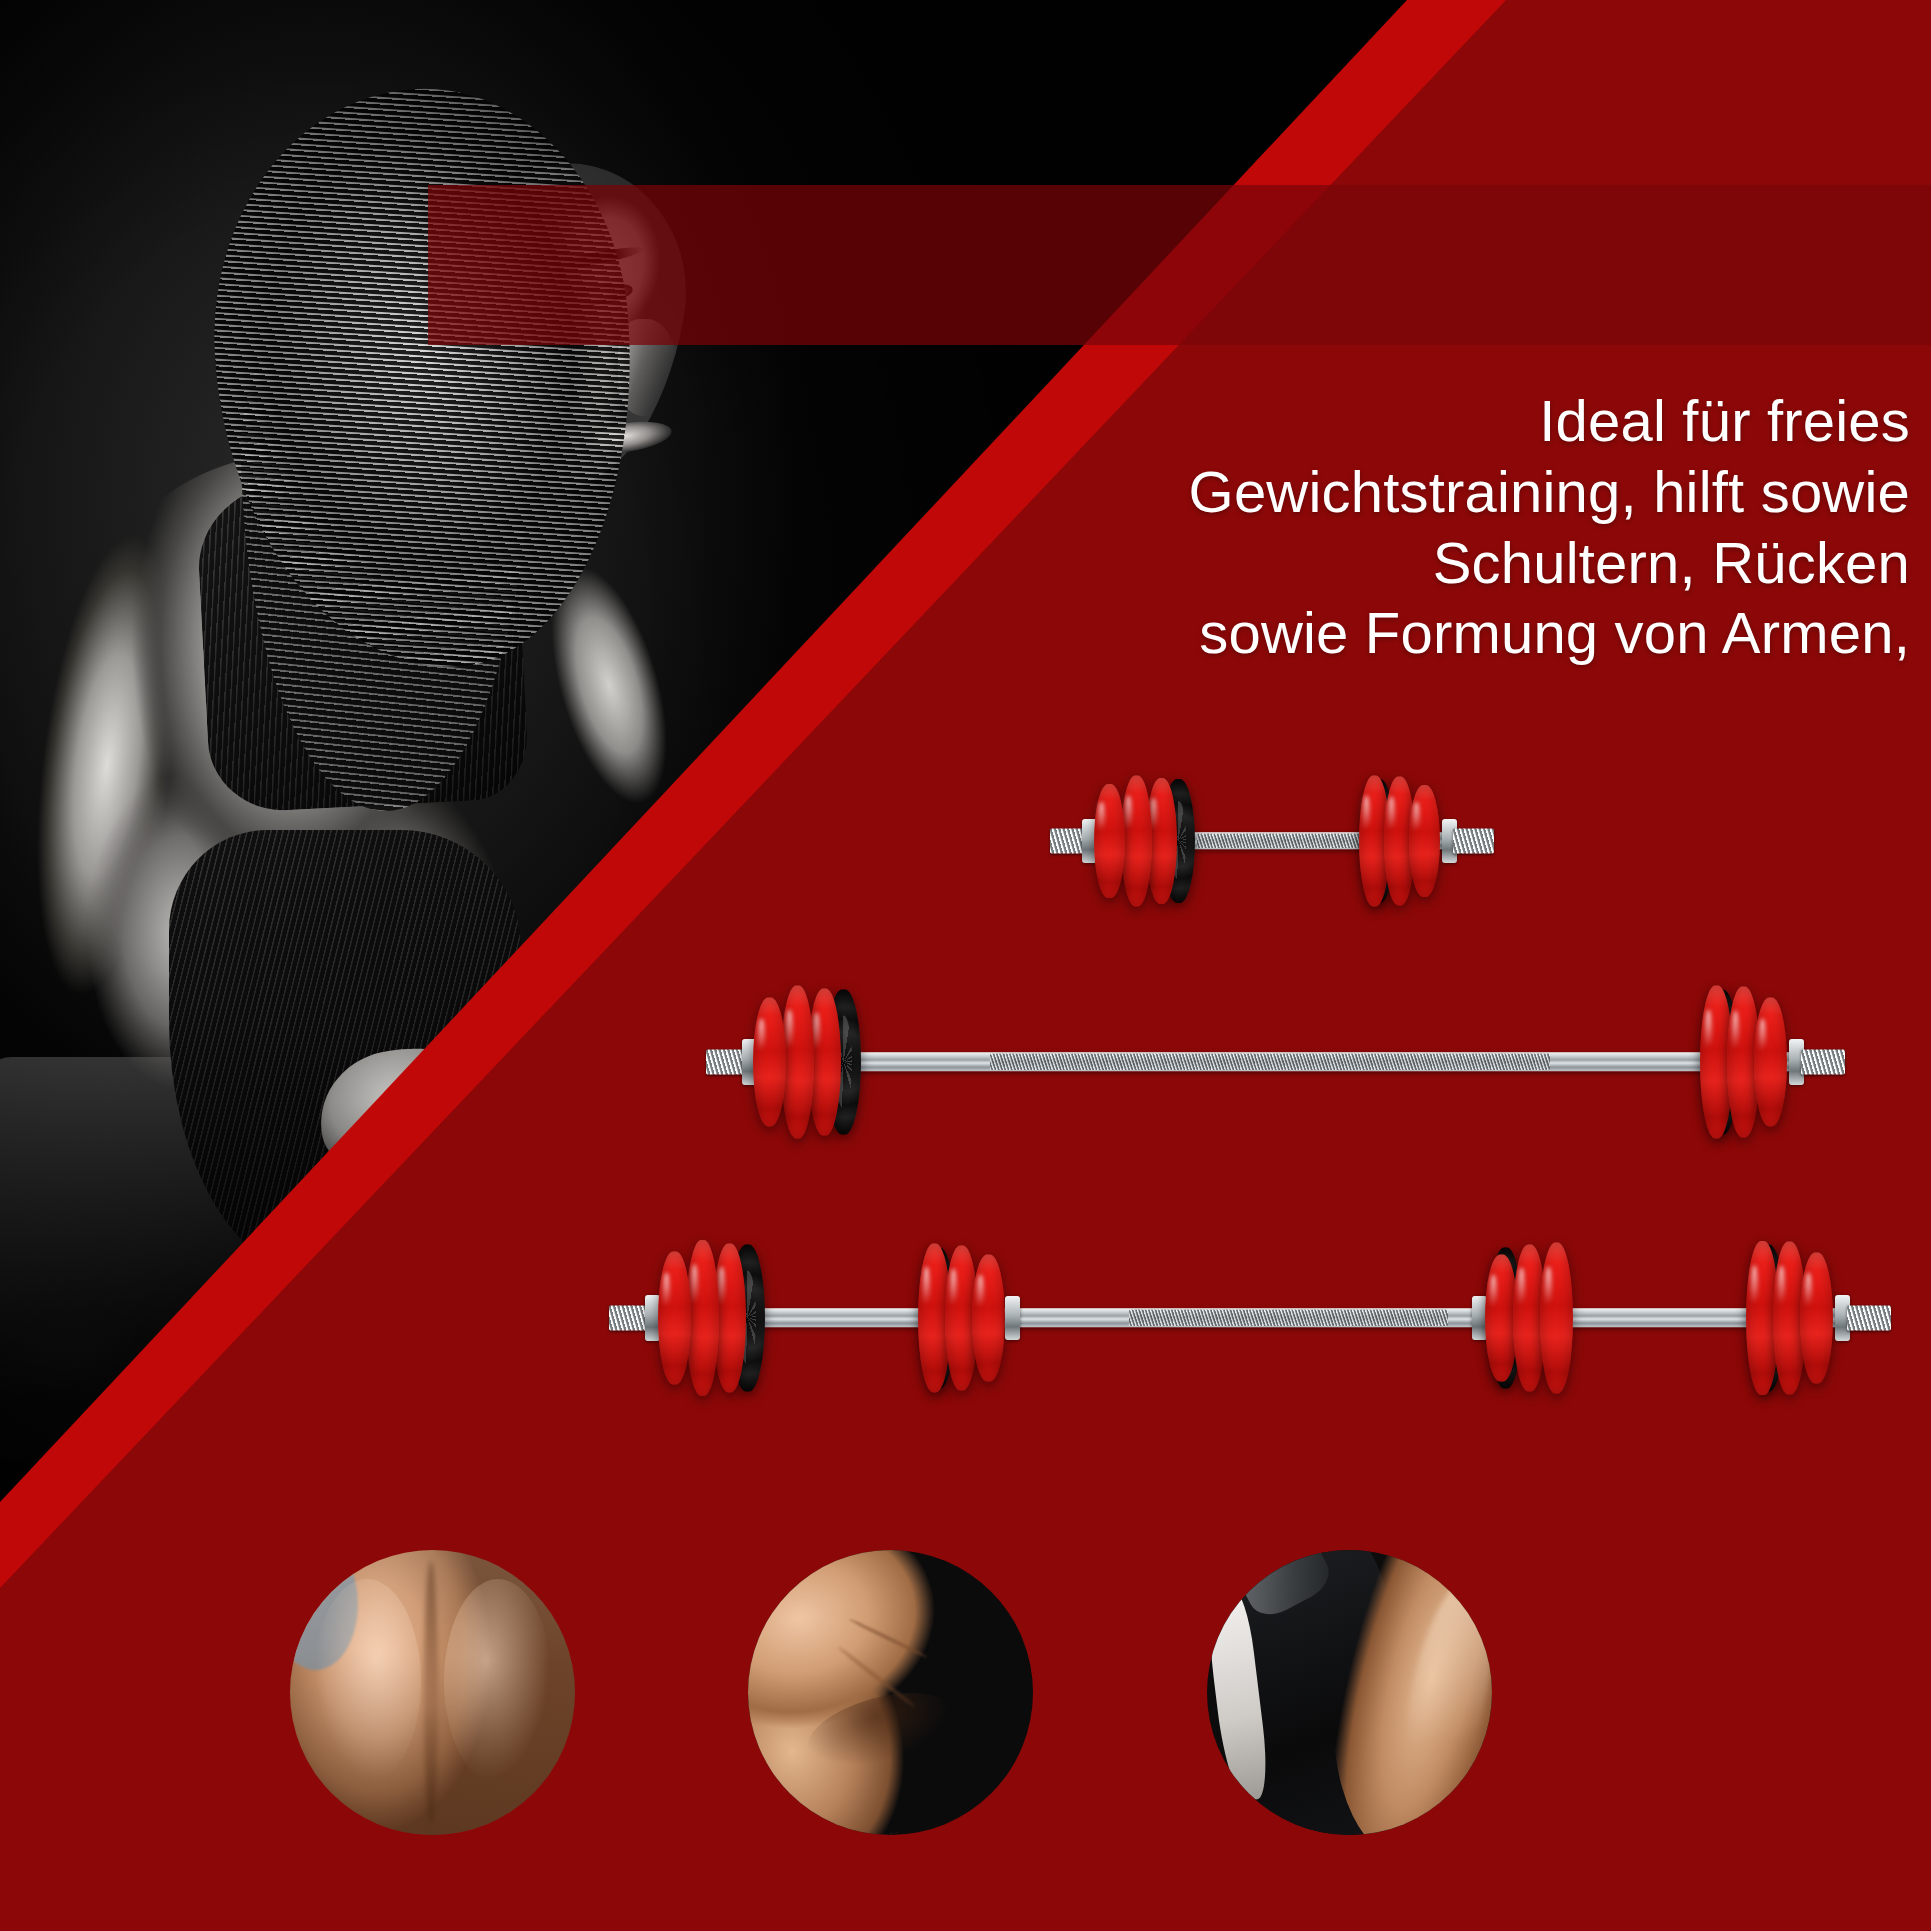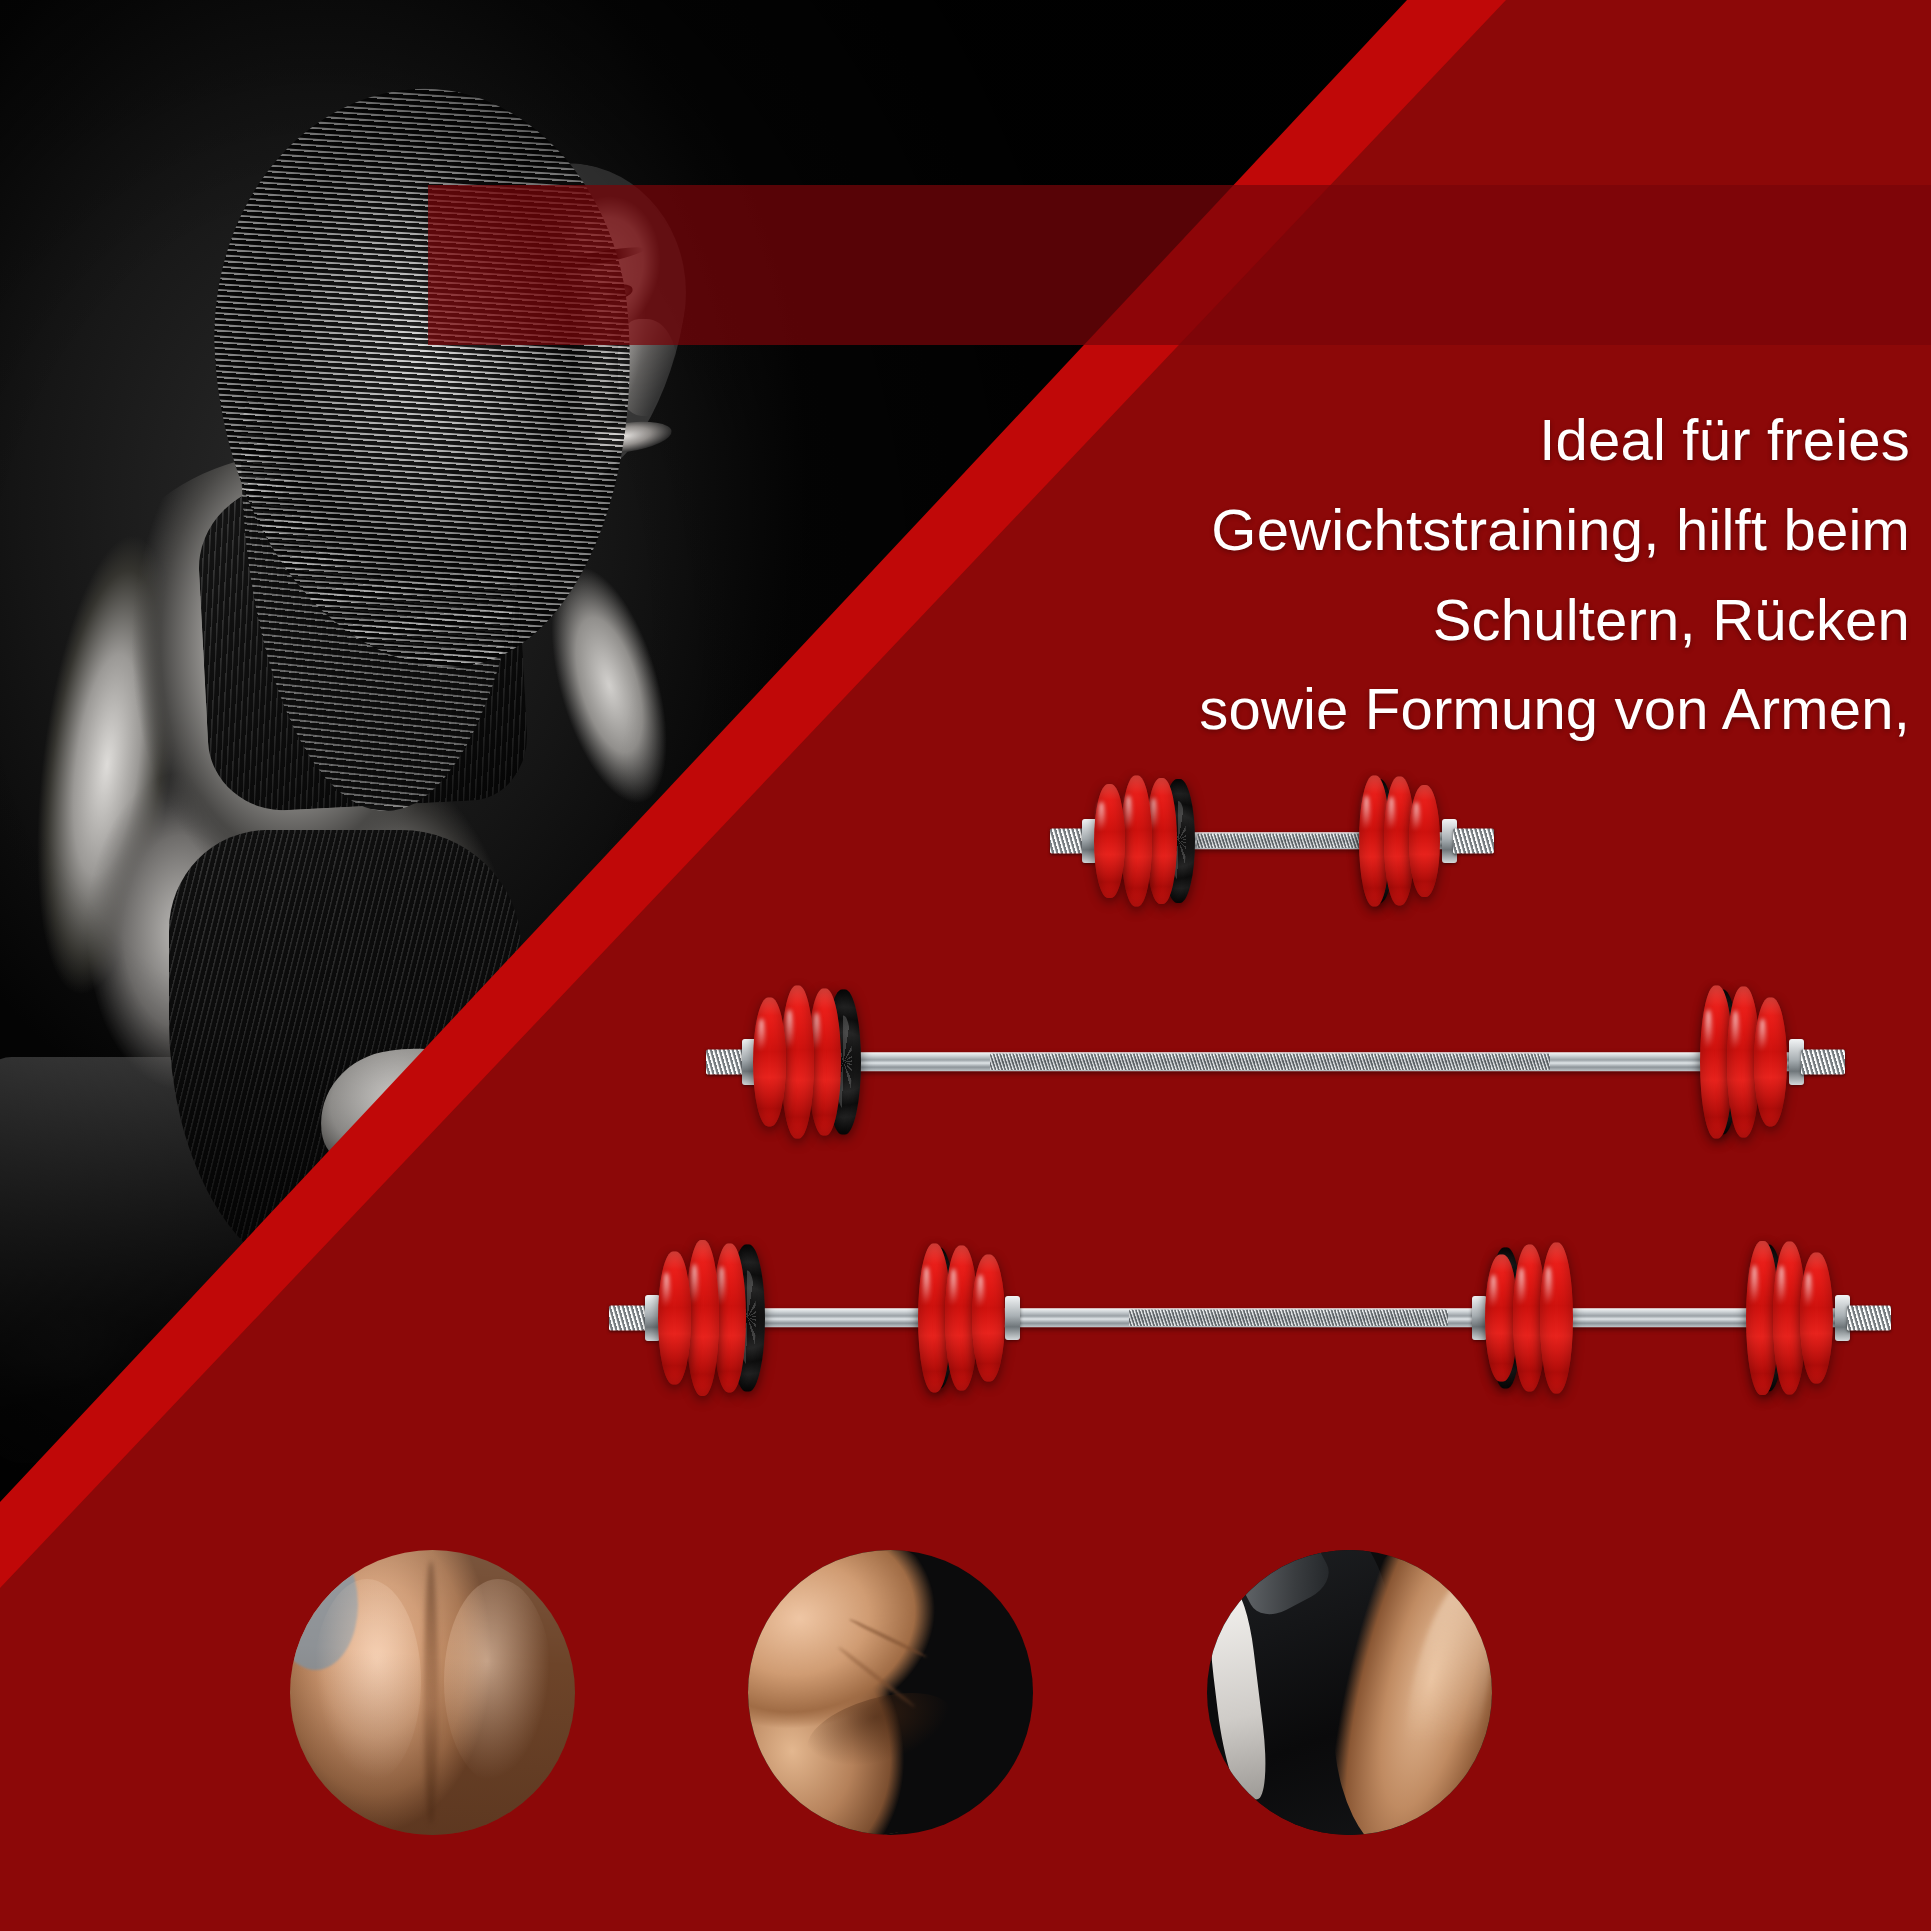--- a/index.html
+++ b/index.html
@@ -147,21 +147,21 @@
   }
 
   
   .body-copy {
     position:absolute; right:21px; top:386px; width:1023px;
     text-align:right; color:#fff;
     font-size:58px; line-height:1.22; font-weight:300;
     letter-spacing:0.2px;
     text-shadow:0 1.9px 5.8px rgba(0,0,0,.30);
   }
-  .body-copy .ln { display:block;margin-top:19px; }
+  .body-copy .ln { display:block; }
 
   
   .product { position:absolute; }
 
   .bar { position:absolute; top:50%; transform:translateY(-50%);
     background:linear-gradient(180deg,#f4f6f7 0%,#cfd4d7 18%,#9aa1a6 40%,#dfe4e7 56%,#8e959a 78%,#c3c9cd 100%);
     border-radius:2.9px; box-shadow:0 1.9px 4.8px rgba(0,0,0,.45);
   }
   .knurl { position:absolute; top:50%; transform:translateY(-50%);
     background:
@@ -289,21 +289,21 @@
     <div class="photo-vignette"></div>
   </div>
 
   <div class="bright-wedge"></div>
   <div class="main-wedge"></div>
 
   <div class="headline-band"></div>
 
   <div class="body-copy">
     <span class="ln">Ideal für freies</span>
-    <span class="ln">Gewichtstraining, hilft beim</span>
+    <span class="ln">Gewichtstraining, hilft sowie</span>
     <span class="ln">Schultern, Rücken</span>
     <span class="ln">sowie Formung von Armen,</span>
   </div>
 
   <div class="product" style="left:1038px; top:768px; width:483px; height:145px;">
     <div class="bar" style="left:53px; width:381px; height:17.4px;"></div>
     <div class="knurl" style="left:159px; width:169px; height:15.4px;"></div>
 
     <div class="screw" style="left:11.6px;  width:41px; height:25px;"></div>
     <div class="collar" style="left:44px;  width:15.4px; height:44px;"></div>

